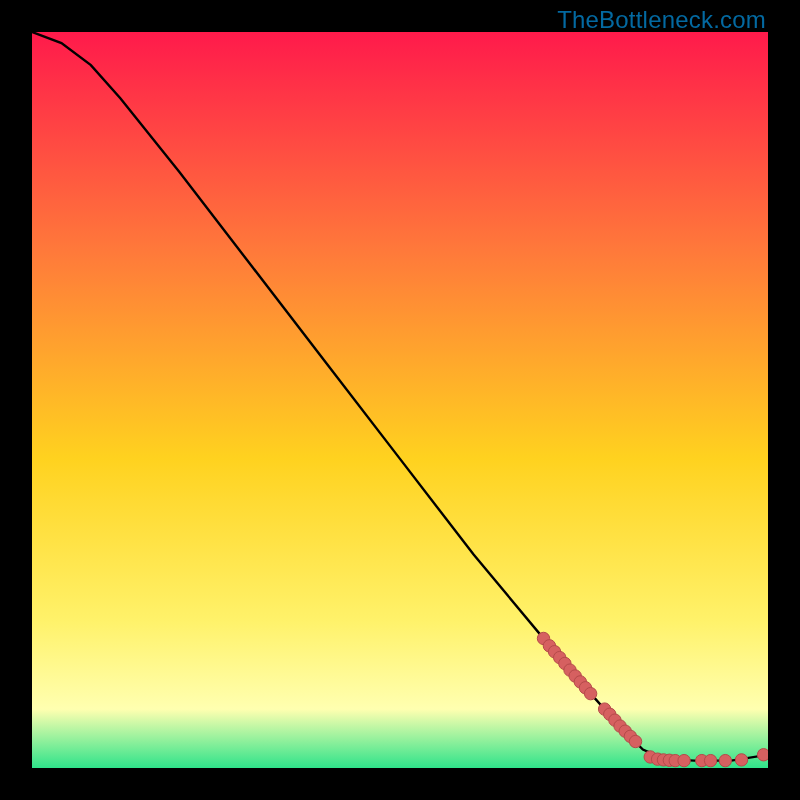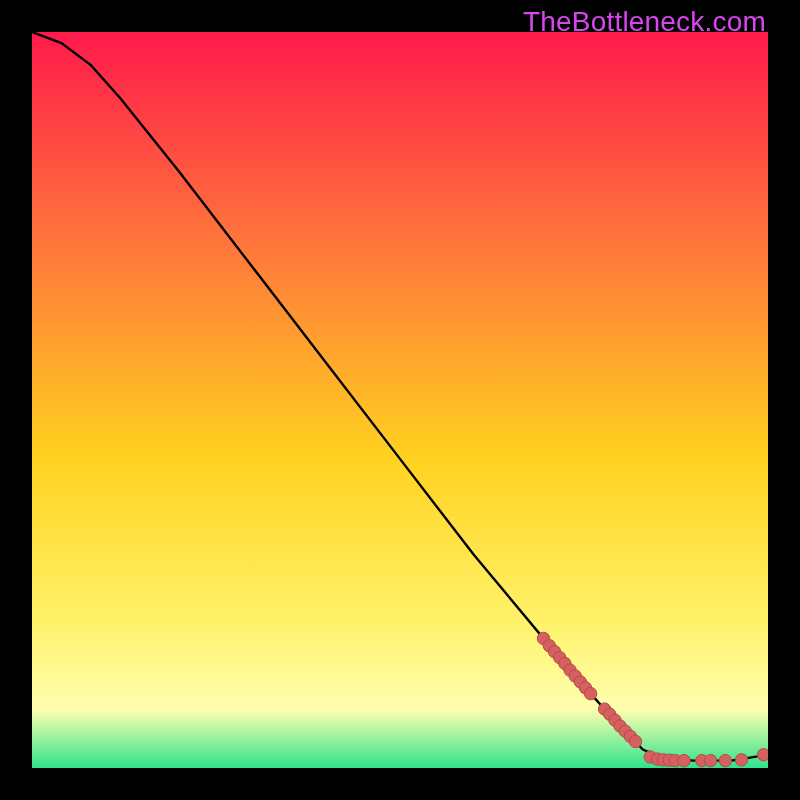--- a/index.html
+++ b/index.html
@@ -23,22 +23,22 @@
     position: absolute;
     left: 0;
     top: 0;
     width: 736px;
     height: 736px;
   }
   .watermark {
     position: absolute;
     top: 6px;
     right: 34px;
-    color: #d946ef;
-    font-size: 28px;
+    color: #0369a1;
+    font-size: 24px;
     font-weight: 500;
     letter-spacing: 0.2px;
     white-space: nowrap;
   }
   svg { display: block; }
 </style>
 </head>
 <body>
 
 <div class="watermark">TheBottleneck.com</div>

